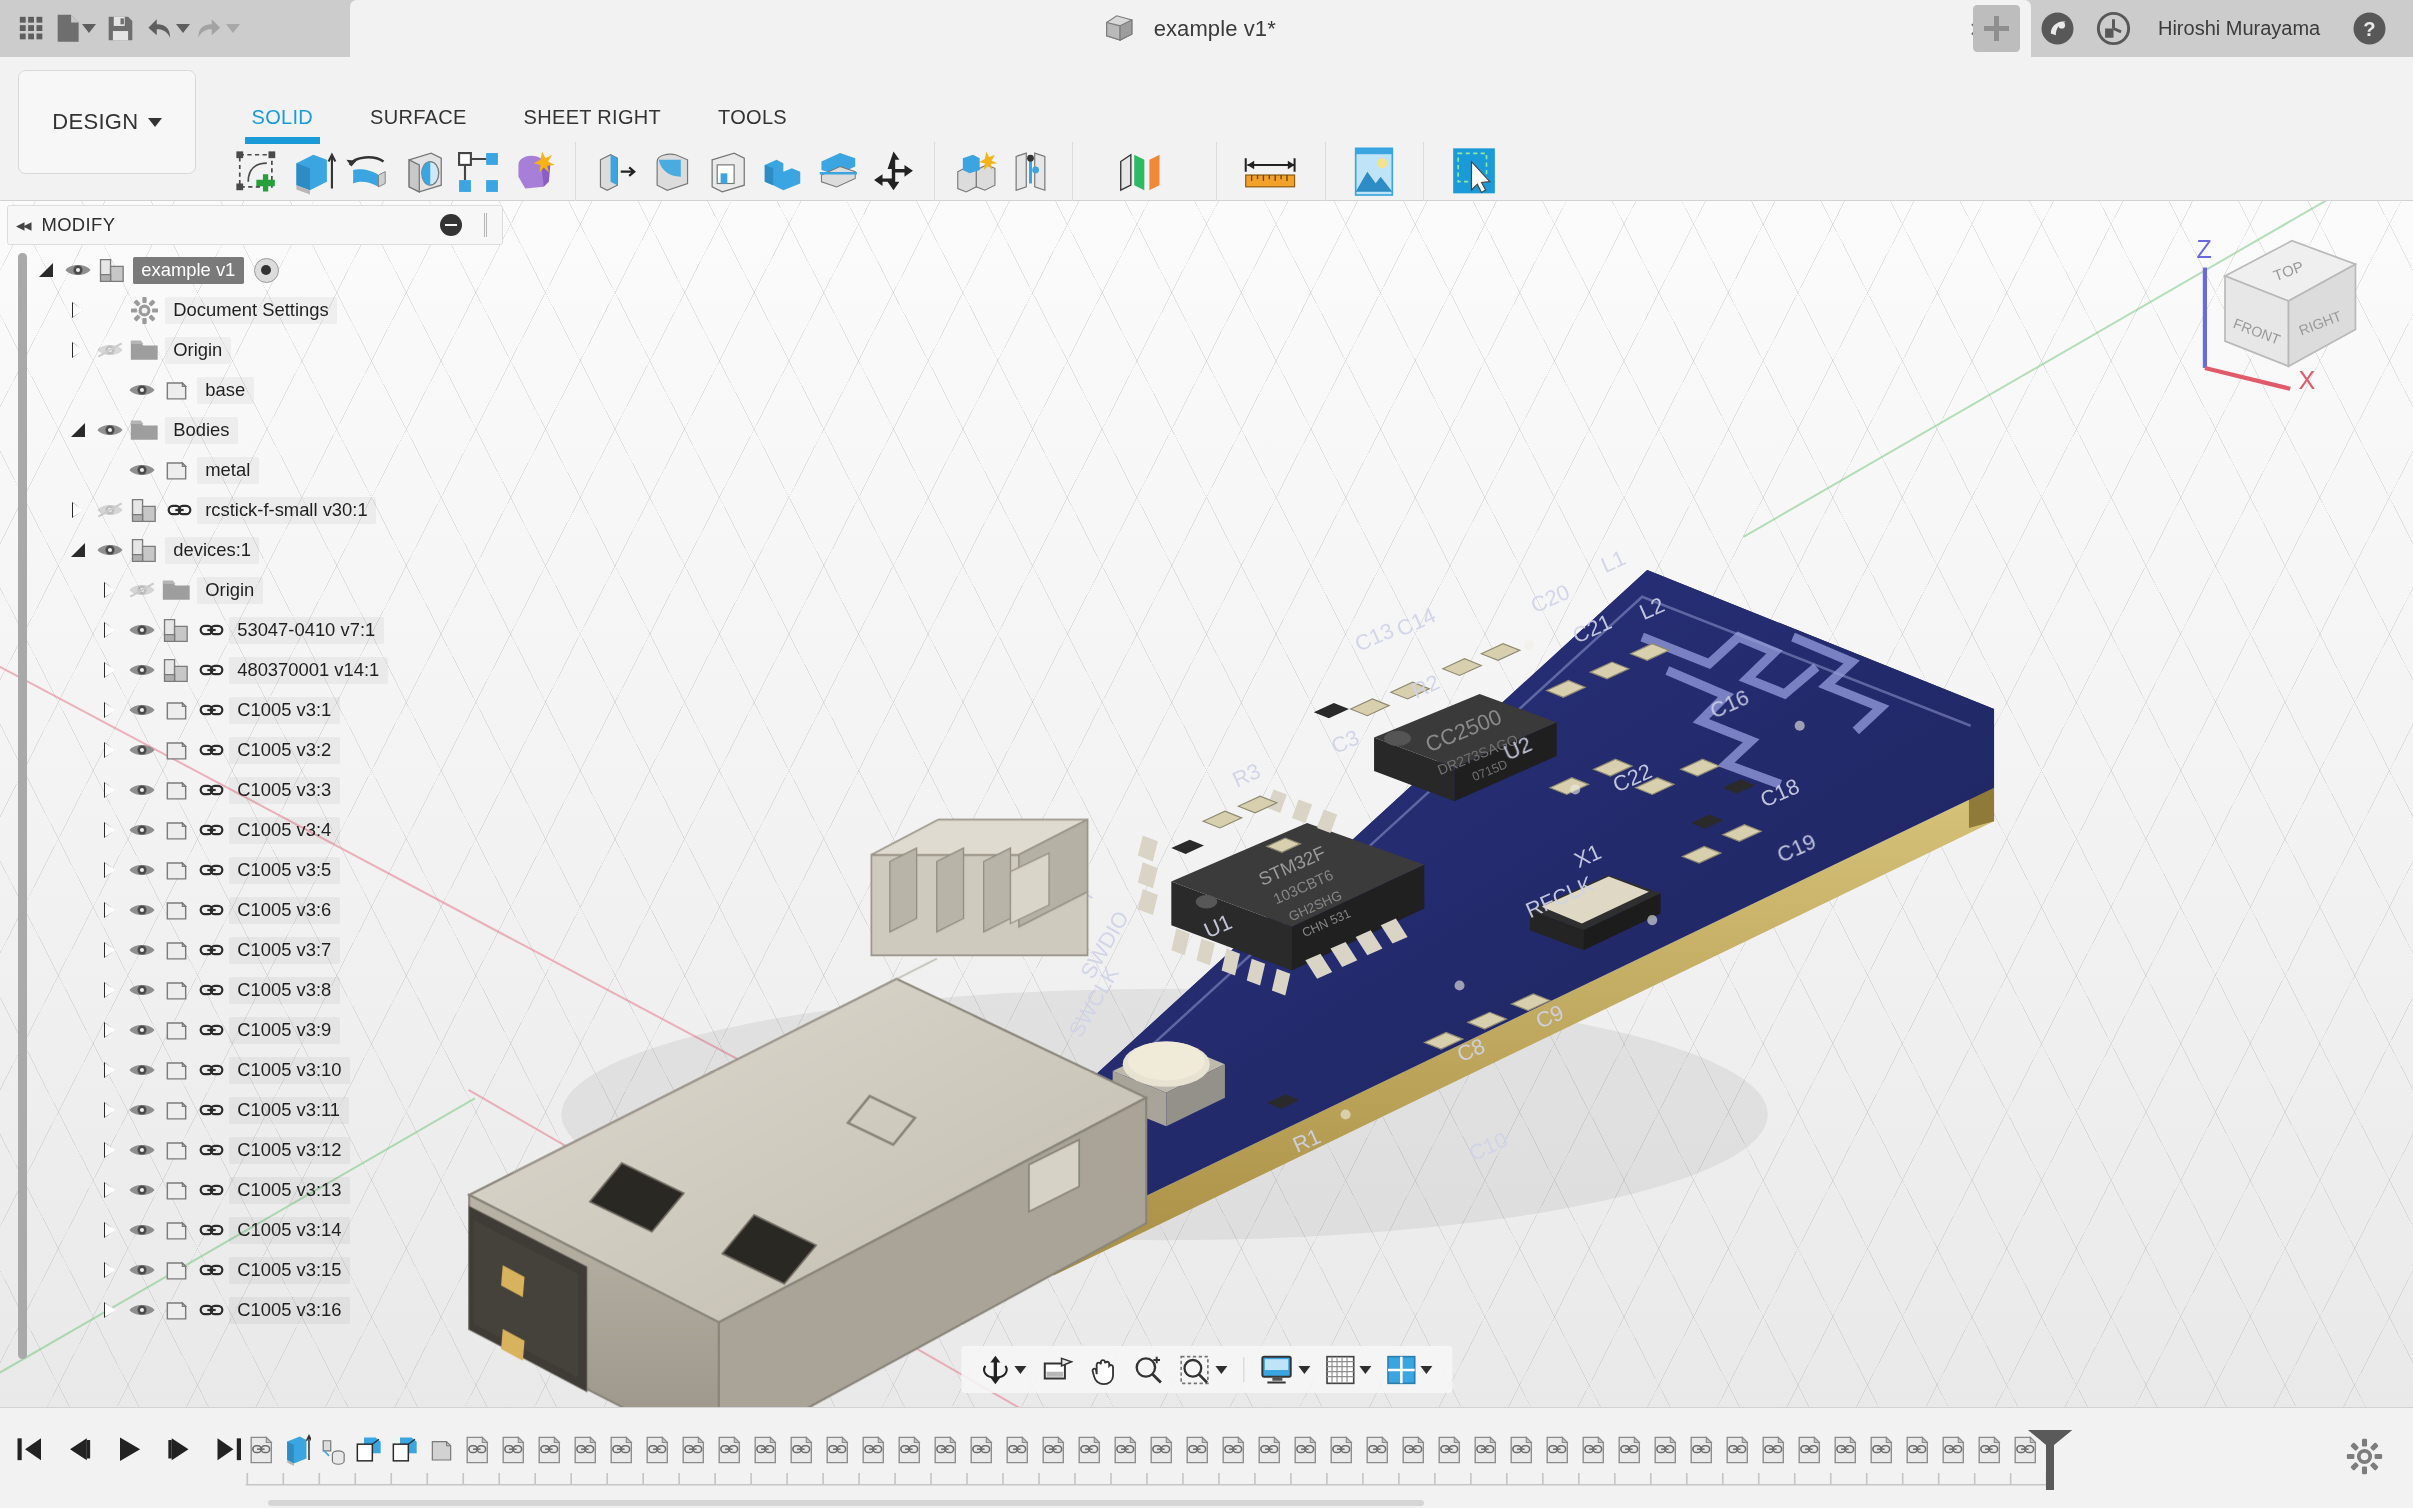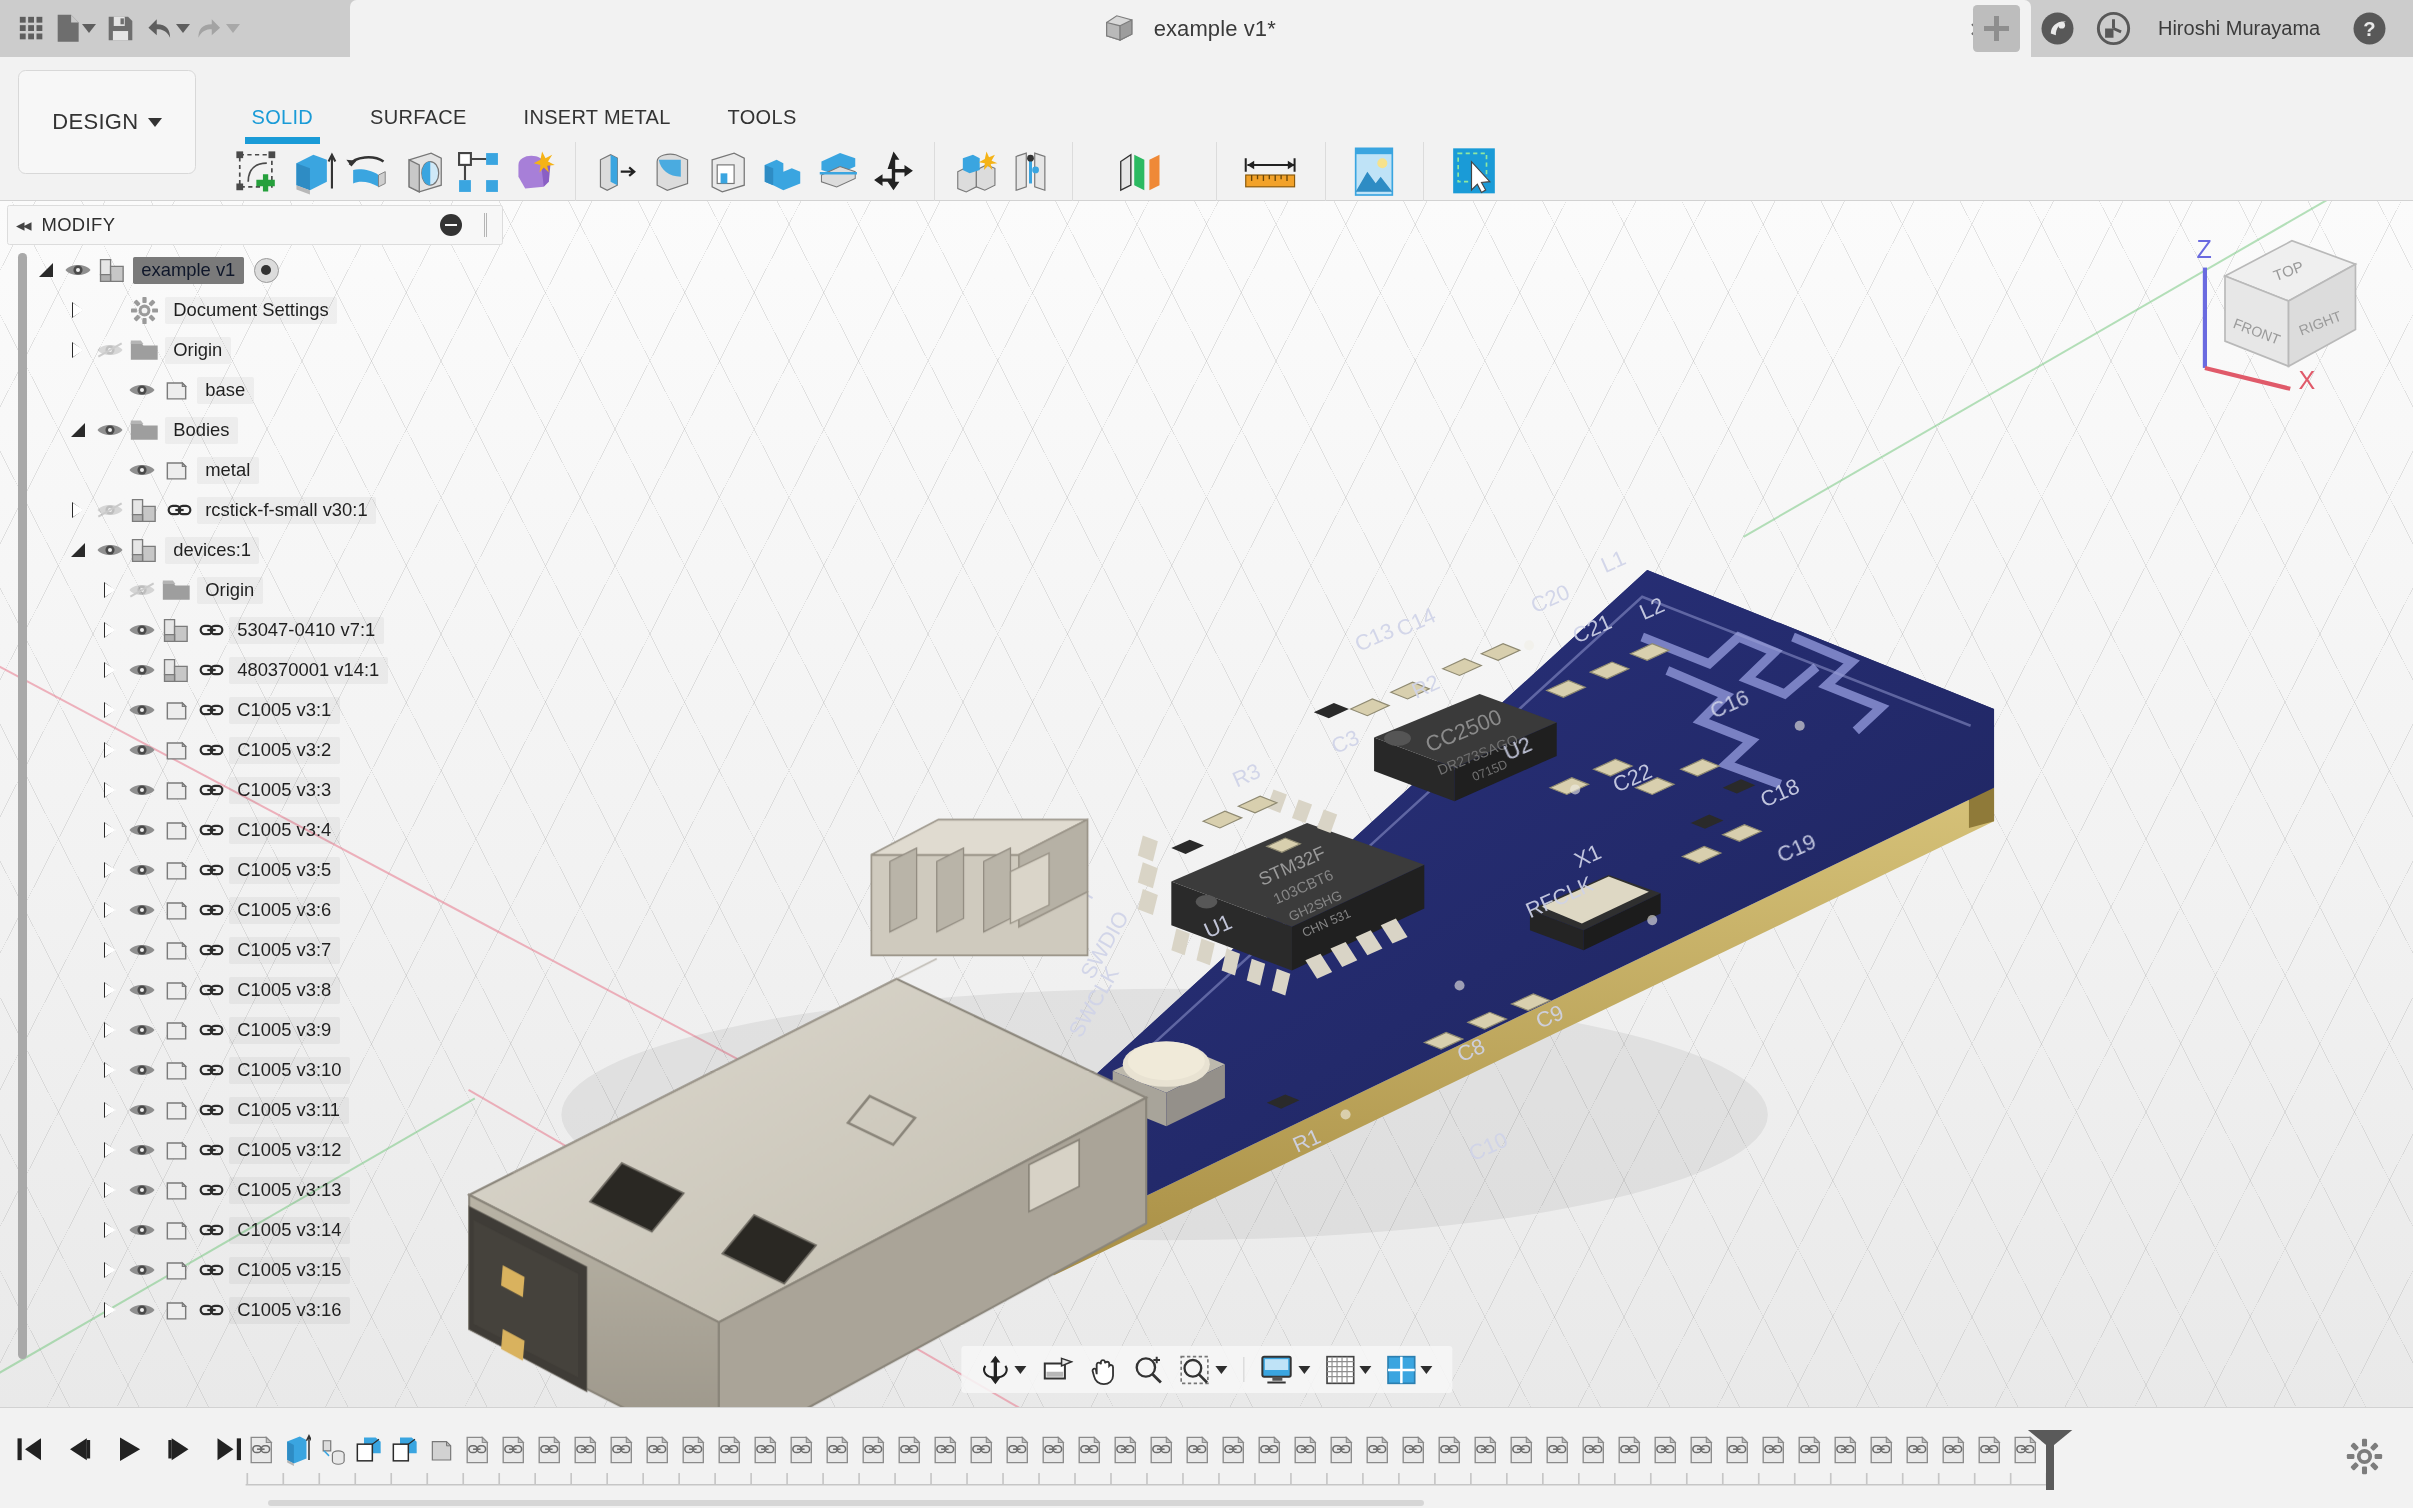--- a/index.html
+++ b/index.html
@@ -107,21 +107,21 @@
   }
   .minus-circle i { display:block; width: 11.7px; height: 2.5px; background: #f7f7f7;}
   .grip { position: absolute; right: 15px; width: 2.5px; height: 23.5px; border-left: 1.7px solid #b5b5b5; border-right: 1.7px solid #b5b5b5;}
 
   .tree-scroll { position: absolute; left: 18.4px; top: 52px; width: 8.4px; height: 1106px; background: #a9a9a9; border-radius: 4.2px;}
   .tree { position: absolute; left: 32px; top: 49px; width: 469px; }
   .trow {
     display: flex; align-items: center; height: 40px; font-size: 18.4px; color: #1f1f1f; white-space: nowrap;
   }
   .trow .label { background: rgba(0,0,0,.045); padding: 2.5px 8.4px; border-radius: 1.7px;}
-  .trow.selected .label { background: #7a7a7a; color: #0f172a; }
+  .trow.selected .label { background: #7a7a7a; color: #ffffff; }
   .twisty { width: 28.5px; flex: 0 0 28.5px; display: flex; align-items: center; justify-content: center;}
   .tw-right { width: 0; height: 0; border-top: 7.5px solid transparent; border-bottom: 7.5px solid transparent; border-left: 11px solid transparent; position: relative;}
   .tw-right::after { content:""; position: absolute; left: -11px; top: -7.5px; width: 0; height: 0;
     border-top: 7.5px solid transparent; border-bottom: 7.5px solid transparent; border-left: 11px solid #fff; }
   .tw-right::before { content:""; position: absolute; left: -11.7px; top: -8.4px; width: 0; height: 0;
     border-top: 8.4px solid transparent; border-bottom: 8.4px solid transparent; border-left: 11.7px solid #2a2a2a; }
   .tw-down { width: 0; height: 0; border-left: 14.2px solid transparent; border-bottom: 14.2px solid #2a2a2a; transform: rotate(0deg);}
   .eye { width: 35px; flex: 0 0 35px; display: flex; align-items: center; justify-content: center;}
   .ticon { width: 34px; flex: 0 0 34px; display: flex; align-items: center; justify-content: center; margin-right: 3.4px;}
   .linkic { width: 28.5px; flex: 0 0 28.5px; display: flex; align-items: center; justify-content: center; margin-right: 3.4px;}
@@ -257,21 +257,21 @@
 
   <div class="ribbon">
     <div class="design-box">
       <span class="design-label">DESIGN</span>
       <span class="caret-dark"></span>
     </div>
 
     <div class="ribbon-tabs">
       <div class="rtab active">SOLID</div>
       <div class="rtab">SURFACE</div>
-      <div class="rtab">INSERT METAL</div>
+      <div class="rtab">SHEET RIGHT</div>
       <div class="rtab">TOOLS</div>
     </div>
 
     <div class="ribbon-groups">
 
       <div class="rgroup">
         <div class="rg-icons">
           <div class="ricon">
             <svg width="49" height="49" viewBox="0 0 58 58">
               <rect x="8" y="8" width="38" height="38" fill="none" stroke="#4a4a4a" stroke-width="2" stroke-dasharray="5 4"></rect>

